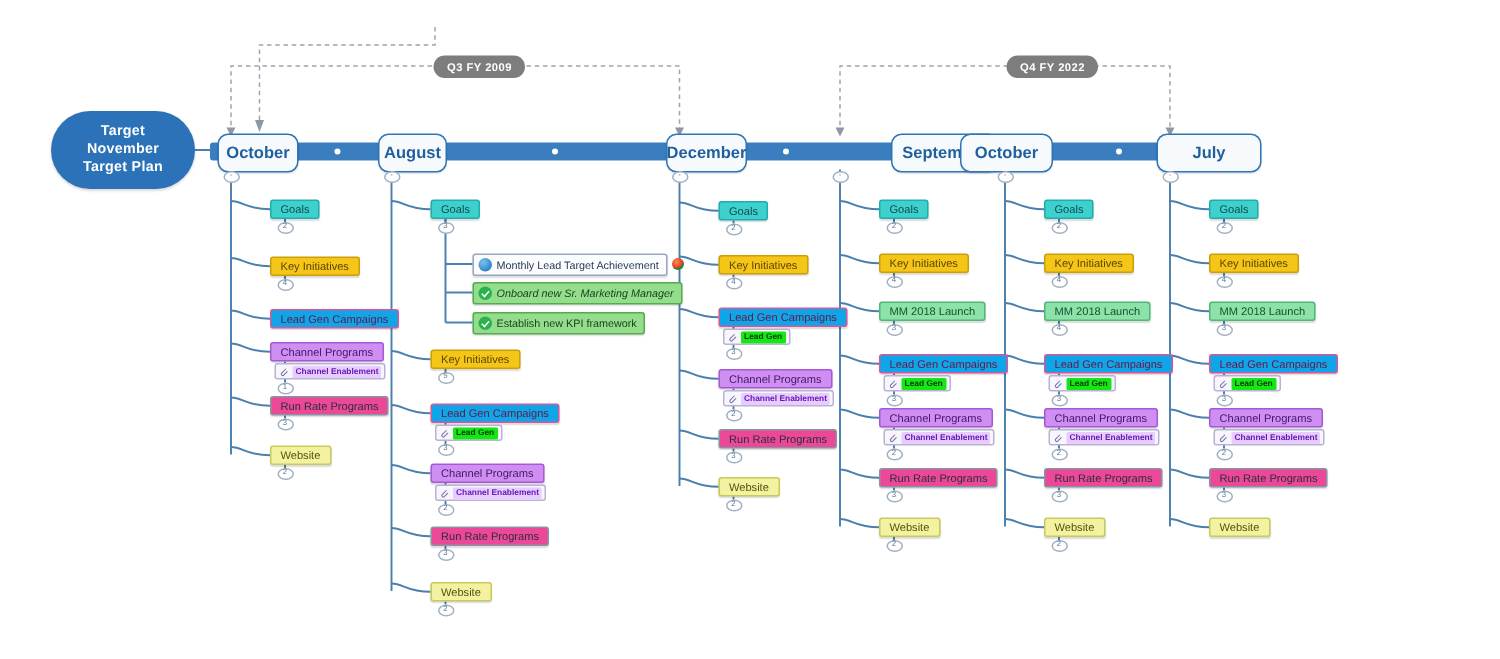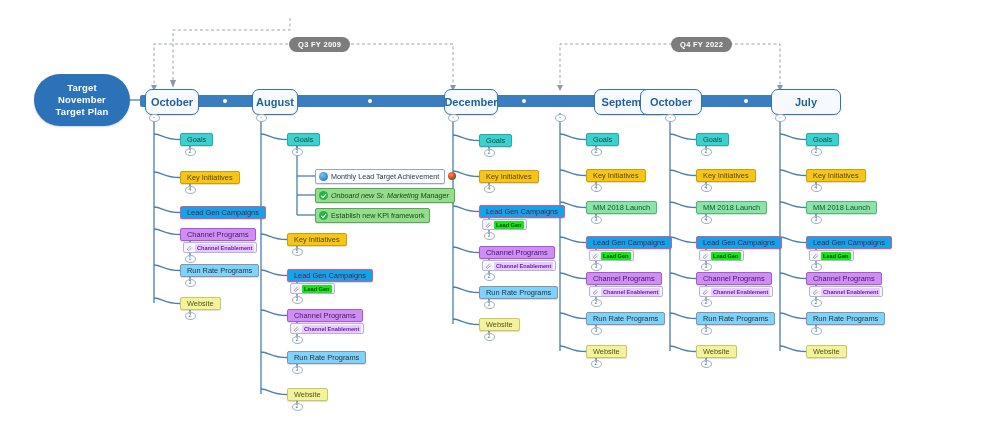--- a/index.html
+++ b/index.html
@@ -107,21 +107,21 @@
     white-space: nowrap;
     box-shadow: 0 1px 1px rgba(0,0,0,.14);
     border: 1px solid rgba(0,0,0,.22);
     box-sizing: border-box;
   }
   .t-goals      { background:#3ed0cd; border-color:#1faeab; color:#0d4c4b; }
   .t-key        { background:#f5c518; border-color:#cc9f06; color:#5a4503; }
   .t-launch     { background:#8ce2a8; border-color:#4db877; color:#13532f; }
   .t-leadgen    { background:#0ea5e9; border-color:#d8569c; color:#6b1543; }
   .t-channel    { background:#cf8ef2; border-color:#a758d6; color:#45156a; }
-  .t-runrate    { background:#7dd3fc; border-color:#8b93a0; color:#2a3039; }
+  .t-runrate    { background:#ec4899; border-color:#8b93a0; color:#2a3039; }
   .t-website    { background:#f2f2a0; border-color:#c9c95e; color:#53530b; }
 
   
   .tagrow {
     position: absolute;
     height: 11px;
     display: flex;
     align-items: center;
     background: #f8f6fd;
     border: 1px solid #b9b2d4;

